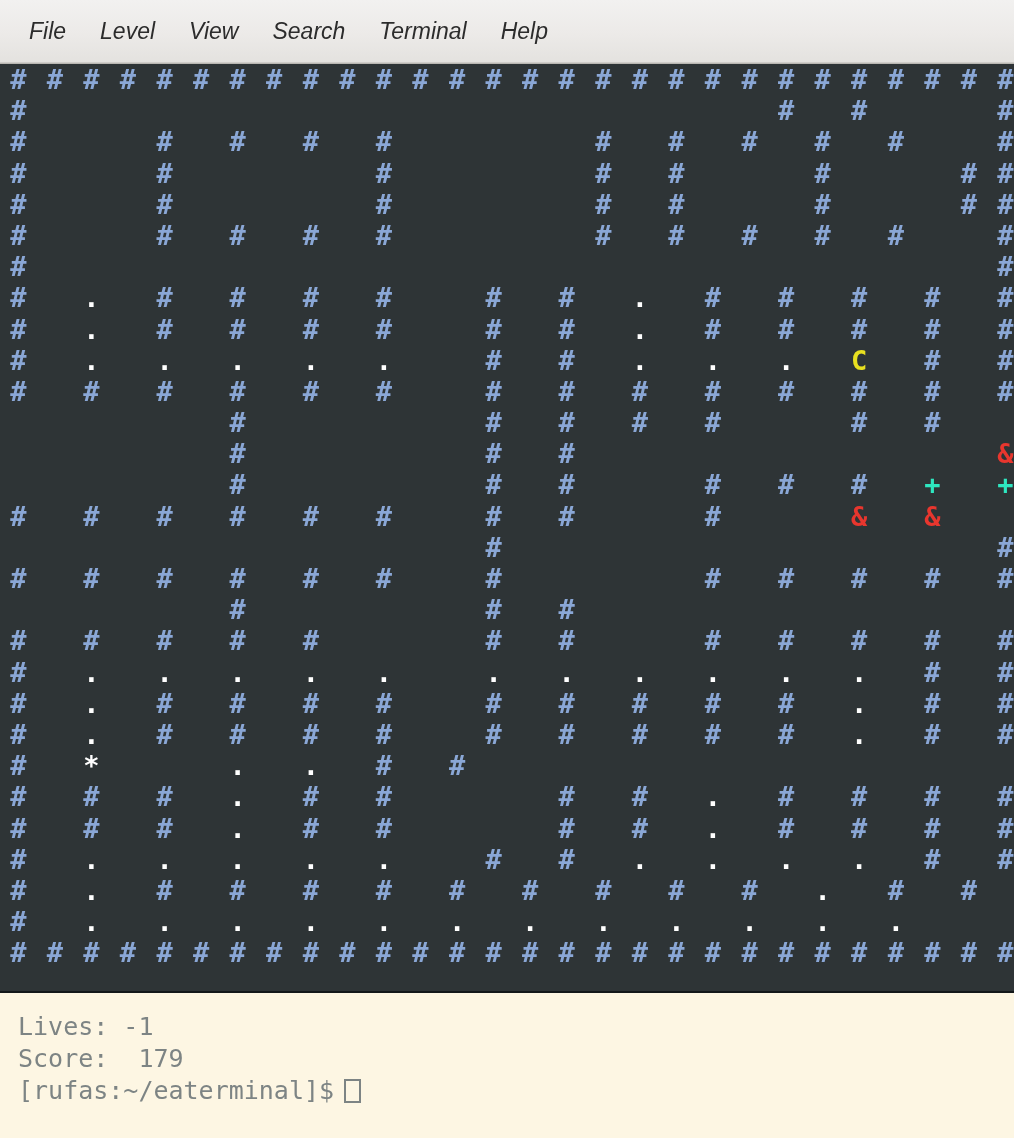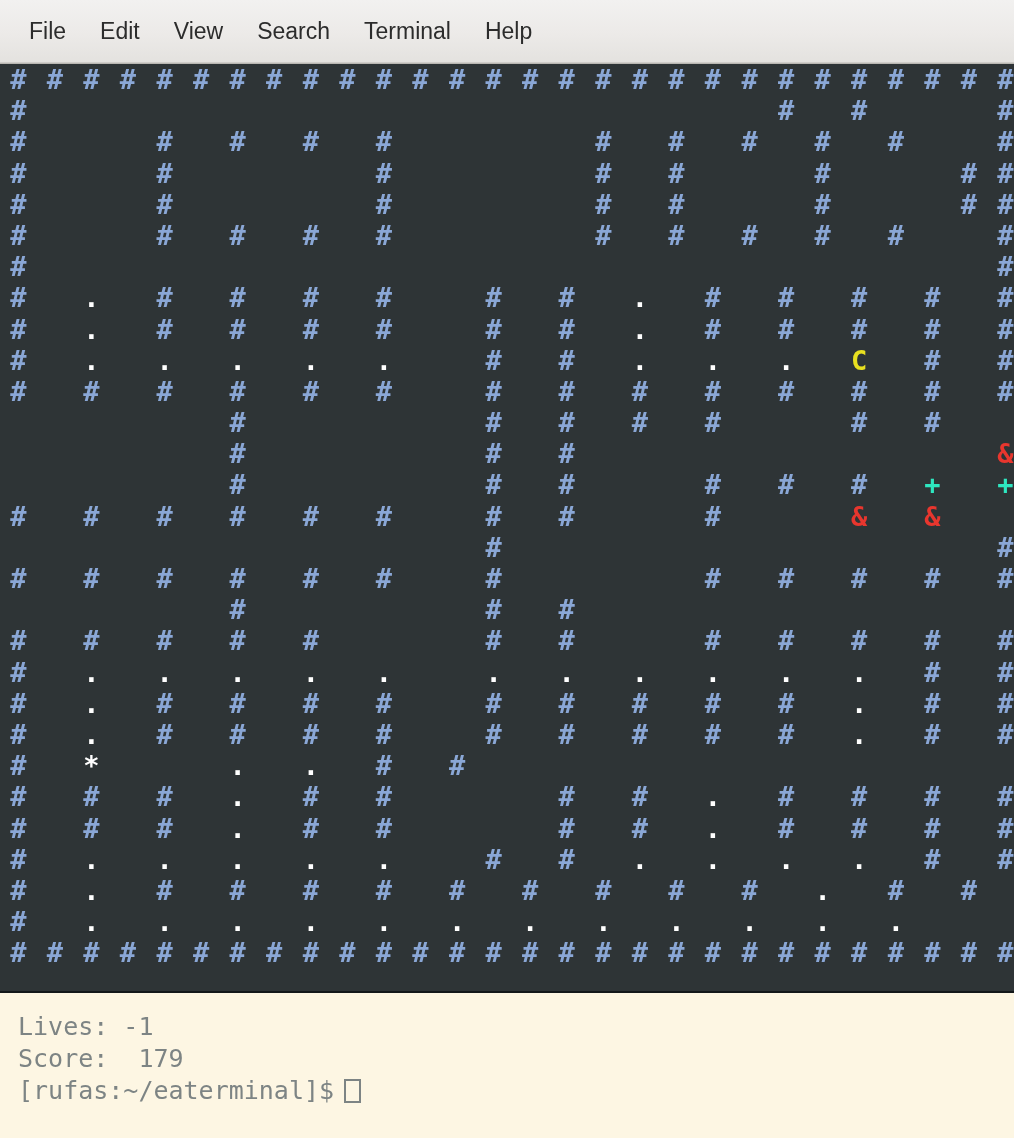--- a/index.html
+++ b/index.html
@@ -28,20 +28,21 @@
   
   #menubar {
     height: 63px;
     min-height: 63px;
     background: linear-gradient(to bottom, #f2f1f0 0%, #eceae8 55%, #e4e2df 100%);
     border-bottom: 1px solid #cfcdc9;
     display: flex;
     align-items: center;
     padding-left: 12px;
     box-sizing: border-box;
+    font-style: italic;
   }
   .menu-item {
     font-family: "Liberation Sans", sans-serif;
     font-size: 23px;
     color: #2c2c2c;
     padding: 4px 17px;
     cursor: default;
     white-space: nowrap;
   }
 
@@ -122,21 +123,21 @@
     box-sizing: border-box;
   }
 </style>
 </head>
 <body>
 
 <div id="window">
 
   <div id="menubar">
     <div class="menu-item">File</div>
-    <div class="menu-item">Edit</div>
+    <div class="menu-item">Level</div>
     <div class="menu-item">View</div>
     <div class="menu-item">Search</div>
     <div class="menu-item">Terminal</div>
     <div class="menu-item">Help</div>
   </div>
 
   <div id="terminal">
     <div id="grid">
         <div class="grid-row"><span class="cell c-wall">#</span><span class="cell c-wall">#</span><span class="cell c-wall">#</span><span class="cell c-wall">#</span><span class="cell c-wall">#</span><span class="cell c-wall">#</span><span class="cell c-wall">#</span><span class="cell c-wall">#</span><span class="cell c-wall">#</span><span class="cell c-wall">#</span><span class="cell c-wall">#</span><span class="cell c-wall">#</span><span class="cell c-wall">#</span><span class="cell c-wall">#</span><span class="cell c-wall">#</span><span class="cell c-wall">#</span><span class="cell c-wall">#</span><span class="cell c-wall">#</span><span class="cell c-wall">#</span><span class="cell c-wall">#</span><span class="cell c-wall">#</span><span class="cell c-wall">#</span><span class="cell c-wall">#</span><span class="cell c-wall">#</span><span class="cell c-wall">#</span><span class="cell c-wall">#</span><span class="cell c-wall">#</span><span class="cell c-wall">#</span></div>
         <div class="grid-row"><span class="cell c-wall">#</span><span class="cell c-empty">&nbsp;</span><span class="cell c-empty">&nbsp;</span><span class="cell c-empty">&nbsp;</span><span class="cell c-empty">&nbsp;</span><span class="cell c-empty">&nbsp;</span><span class="cell c-empty">&nbsp;</span><span class="cell c-empty">&nbsp;</span><span class="cell c-empty">&nbsp;</span><span class="cell c-empty">&nbsp;</span><span class="cell c-empty">&nbsp;</span><span class="cell c-empty">&nbsp;</span><span class="cell c-empty">&nbsp;</span><span class="cell c-empty">&nbsp;</span><span class="cell c-empty">&nbsp;</span><span class="cell c-empty">&nbsp;</span><span class="cell c-empty">&nbsp;</span><span class="cell c-empty">&nbsp;</span><span class="cell c-empty">&nbsp;</span><span class="cell c-empty">&nbsp;</span><span class="cell c-empty">&nbsp;</span><span class="cell c-wall">#</span><span class="cell c-empty">&nbsp;</span><span class="cell c-wall">#</span><span class="cell c-empty">&nbsp;</span><span class="cell c-empty">&nbsp;</span><span class="cell c-empty">&nbsp;</span><span class="cell c-wall">#</span></div>

